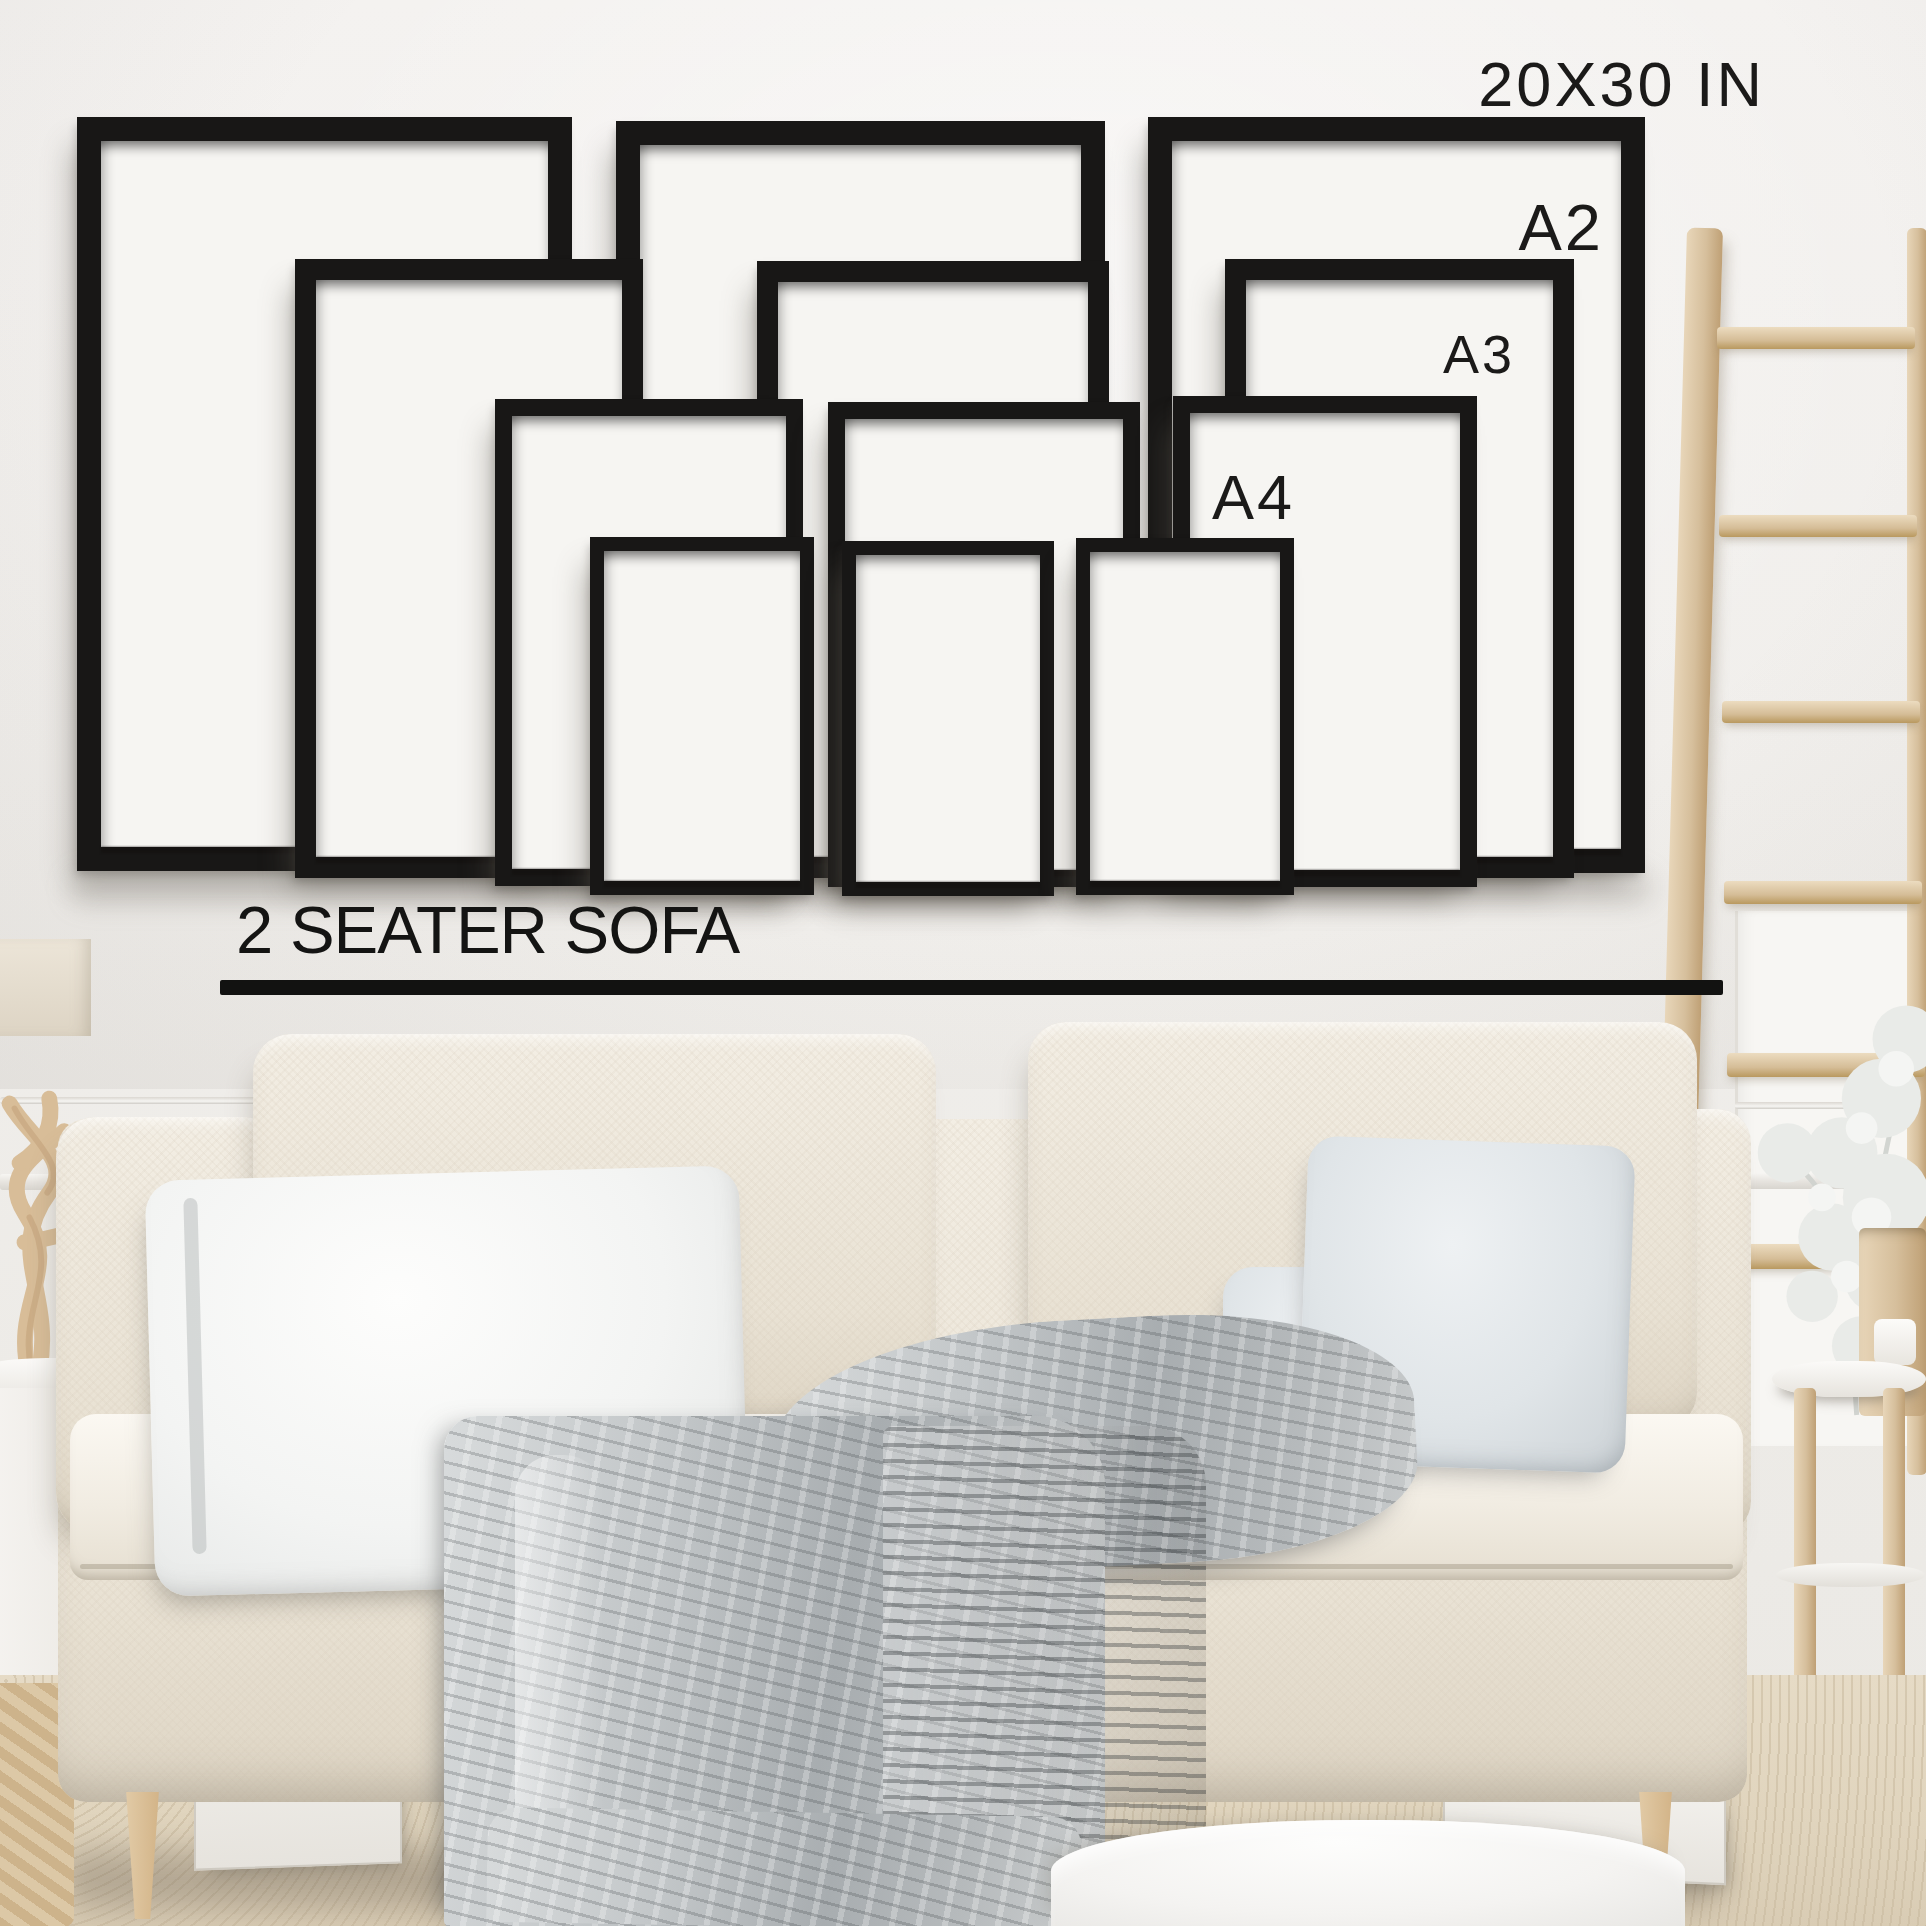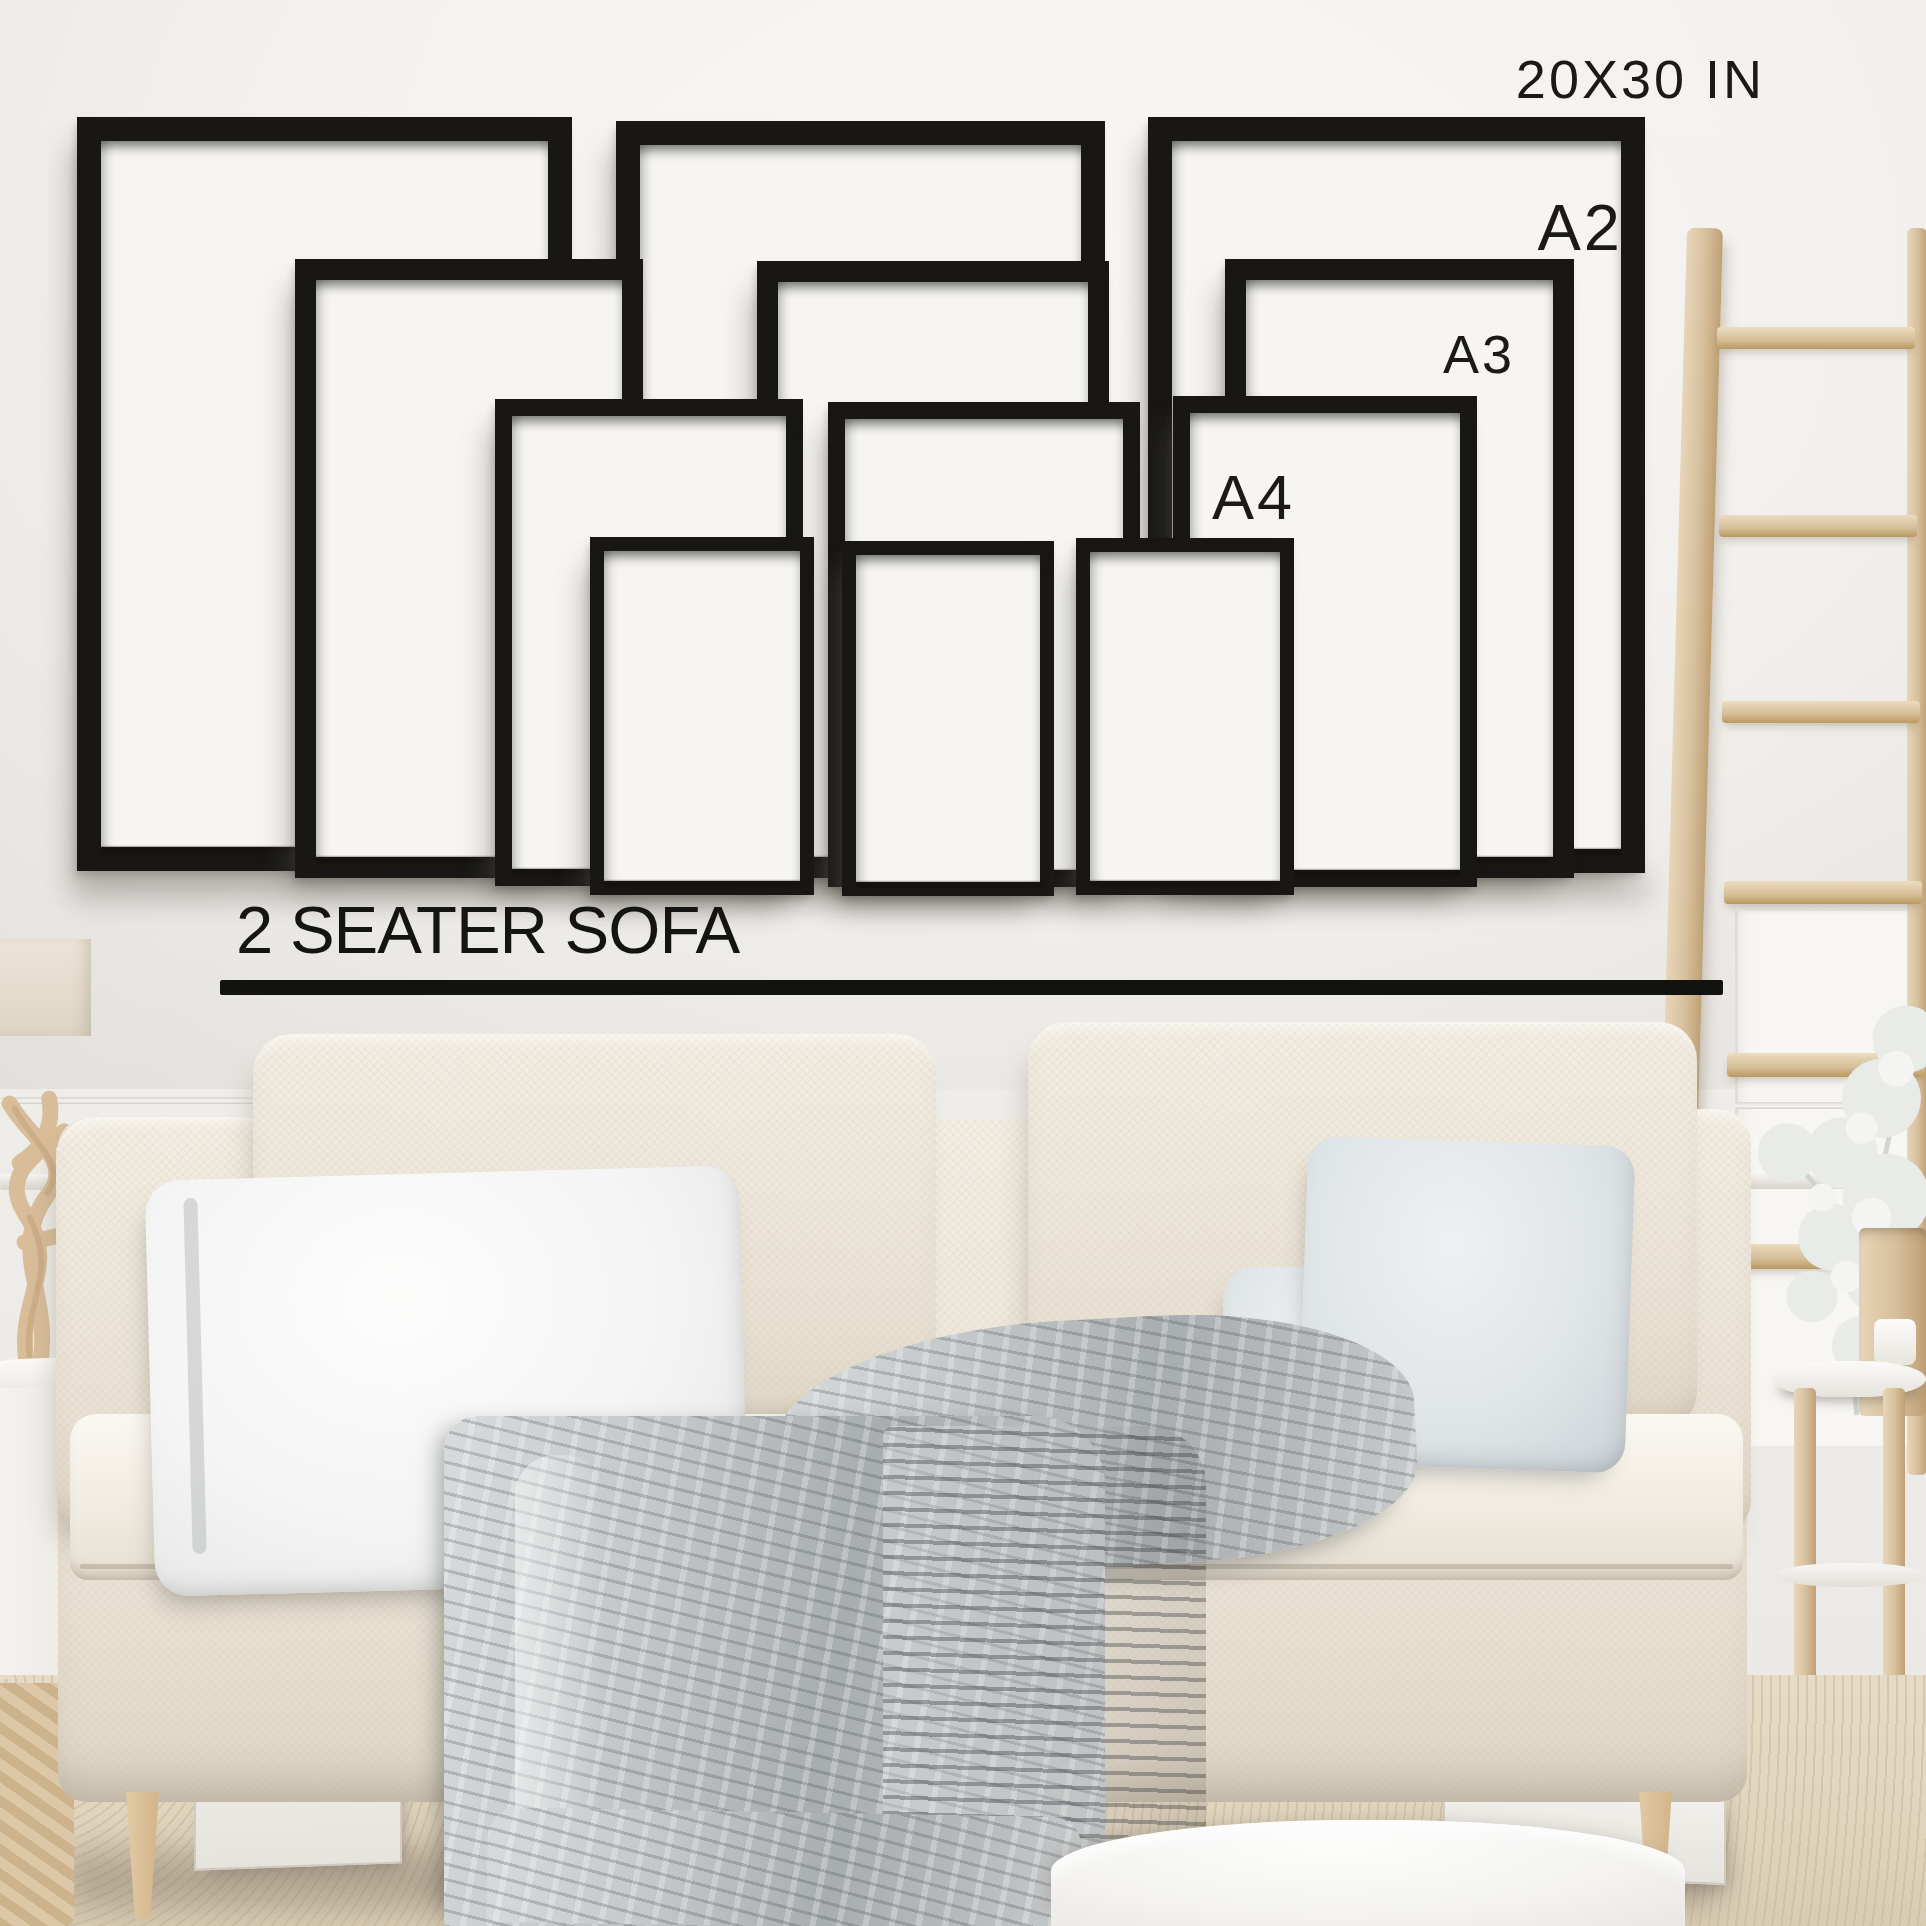--- a/index.html
+++ b/index.html
@@ -87,22 +87,22 @@
   <div class="frame" style="left:1225px;top:259px;width:349px;height:619px;border-width:21px;"></div>
 
   <div class="frame" style="left:495px; top:399px;width:308px;height:487px;border-width:17px;"></div>
   <div class="frame" style="left:828px; top:402px;width:312px;height:485px;border-width:17px;"></div>
   <div class="frame" style="left:1173px;top:396px;width:304px;height:491px;border-width:17px;"></div>
 
   <div class="frame" style="left:590px; top:537px;width:224px;height:358px;border-width:14px;"></div>
   <div class="frame" style="left:842px; top:541px;width:212px;height:355px;border-width:14px;"></div>
   <div class="frame" style="left:1076px;top:538px;width:218px;height:357px;border-width:14px;"></div>
 
-  <div class="abs size-label" style="right:162px;top:48px; font-size:54px;">20X30 IN</div>
-  <div class="abs size-label" style="right:304px;top:190px;font-size:65px;">A2</div>
+  <div class="abs size-label" style="right:162px;top:48px; font-size:63px;">20X30 IN</div>
+  <div class="abs size-label" style="right:323px;top:190px;font-size:65px;">A2</div>
   <div class="abs size-label" style="right:412px;top:323px;font-size:54px;">A3</div>
   <div class="abs size-label" style="right:632px;top:461px;font-size:63px;">A4</div>
 
   <div class="abs caption" style="left:236px;top:891px;font-size:67px;">2 SEATER SOFA</div>
   <div class="abs measure-line" style="left:220px;top:980px;width:1503px;height:15px;"></div>
 
   <div class="abs" style="left:-14px;top:939px;width:105px;height:97px;background:linear-gradient(180deg,#ece5d8,#ddd4c4);box-shadow:inset -12px 0 16px -8px rgba(150,140,120,.4);"></div>
   <svg class="abs" style="left:-30px;top:1044px;" width="208" height="337" viewBox="0 0 210 340">
     <g fill="none" stroke="#d8bd98" stroke-width="16" stroke-linecap="round">
       <path d="M60 335 C 40 260, 95 230, 55 170 C 30 130, 70 110, 95 88"></path>

